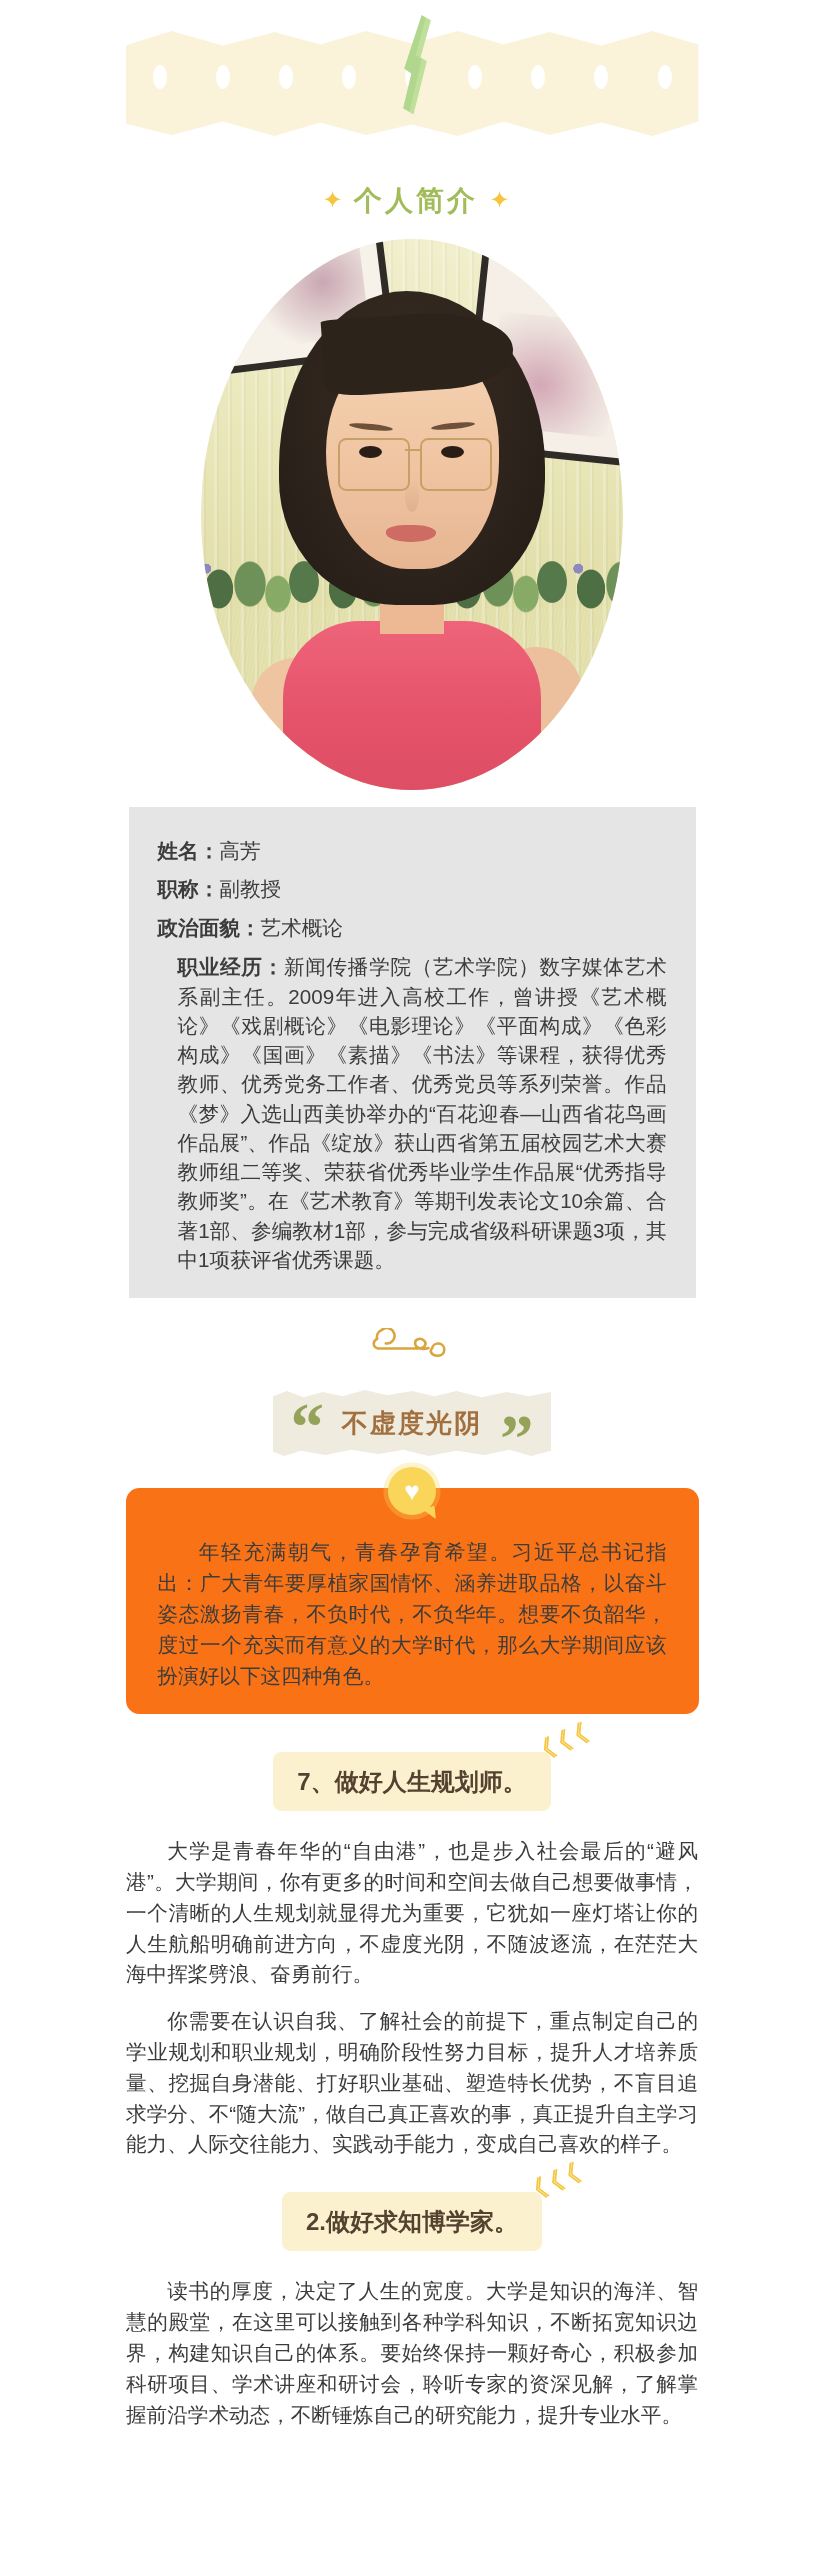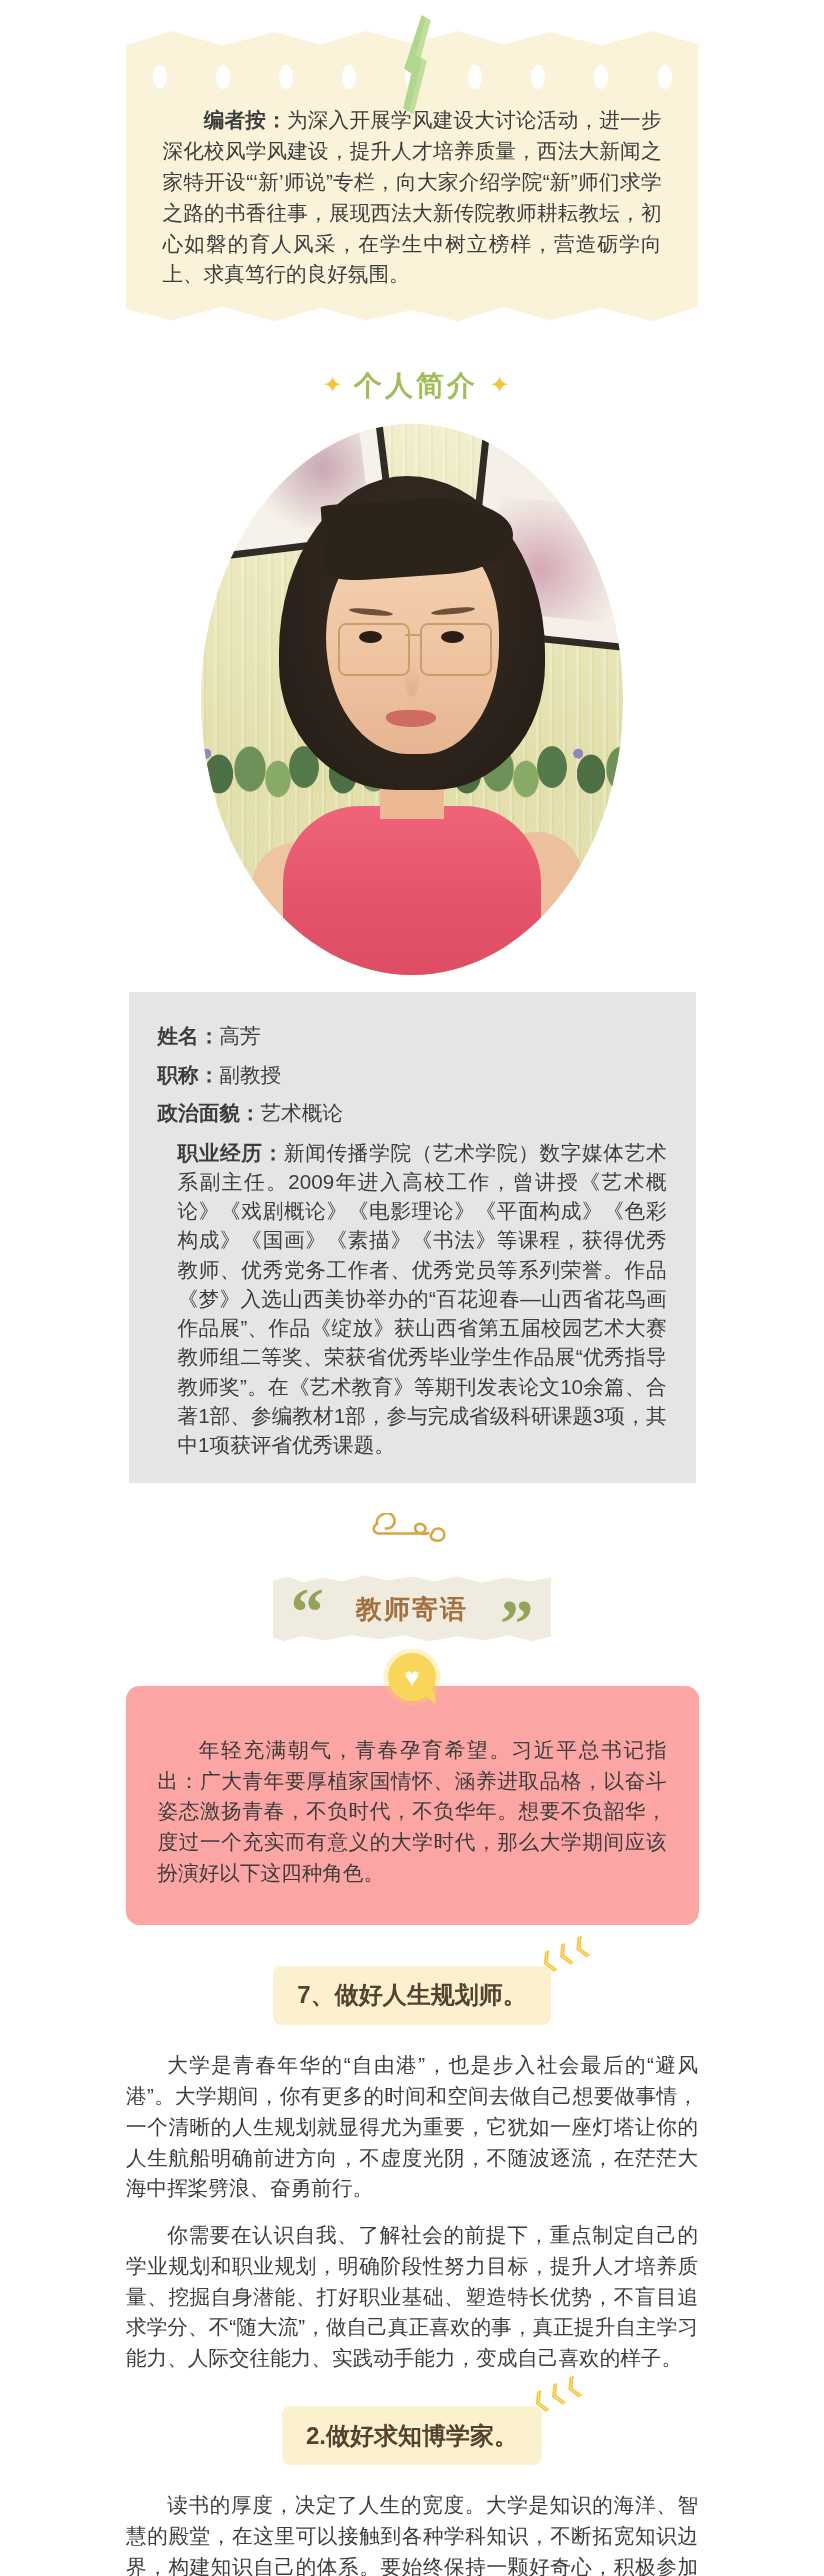--- a/index.html
+++ b/index.html
@@ -82,21 +82,21 @@
   .qr{right:17.5px;top:49px;}
 
   
   .heart-bubble{position:relative;z-index:3;width:48px;height:48px;margin:10.3px auto -31px;background:#F9D65A;border-radius:50%;
     box-shadow:0 0 0 4.6px rgba(249,214,90,.30);display:flex;align-items:center;justify-content:center;}
   .heart-bubble::after{content:"";position:absolute;right:0px;bottom:-5.2px;width:13.4px;height:13.4px;background:#F9D65A;
     clip-path:polygon(0 0,100% 0,85% 100%);transform:rotate(-14deg);}
   .heart-bubble .heart{color:#ffffff;font-size:26px;line-height:1;}
 
   
-  .intro-card{width:573px;margin:16px auto;background:#fca5a5;border-radius:13.4px;box-sizing:border-box;padding:49px 32px 36px;}
+  .intro-card{width:573px;margin:4px auto;background:#f97316;border-radius:13.4px;box-sizing:border-box;padding:49px 32px 22px;}
   .intro-card p{margin:0;text-indent:2em;text-align:justify;line-height:1.5;}
 
   
   .grid-area{width:618px;margin:13.4px auto 0;box-sizing:border-box;padding:25px 23px 36px;
     background-image:linear-gradient(#EBEBE5 0.5px,transparent 0.5px),linear-gradient(90deg,#EBEBE5 0.5px,transparent 0.5px);
     background-size:29px 29px;}
   .sec{margin-top:32px;}
   .sec:first-child{margin-top:0;}
   .sec-head-row{text-align:center;margin:0 0 25px;}
   .sec-head{position:relative;display:inline-block;background:#FCF1CF;border-radius:8.2px;padding:13.4px 24px;
@@ -116,21 +116,20 @@
       <i></i>
         <i></i>
         <i></i>
         <i></i>
         <i></i>
         <i></i>
         <i></i>
         <i></i>
         <i></i>
     </div>
-    <p class="editor-text"><b>编者按：</b><span>为深入开展学风建设大讨论活动，进一步深化校风学风建设，提升人才培养质量，西法大新闻之家特开设“‘新’师说”专栏，向大家介绍学院“新”师们求学之路的书香往事，展现西法大新传院教师耕耘教坛，初心如磐的育人风采，在学生中树立榜样，营造砺学向上、求真笃行的良好氛围。</span></p>
   </section>
   <span class="leaf-wrap" style="position:absolute;top:14.4px;left:50%;margin-left:-19.6px;z-index:2;">
     <svg width="44" height="113" viewBox="0 0 86 220">
       <path d="M58,2 L76,12 L56,84 L68,92 L42,196 L22,184 L38,116 L24,106 Z" fill="#BFDF9B"></path>
       <path d="M58,2 L66,7 L46,80 L58,88 L34,190 L22,184 L38,116 L24,106 Z" fill="#ADD489" opacity="0.8"></path>
     </svg>
   </span>
 
   <h1 class="profile-title"><span class="sparkle">✦</span><span>个人简介</span><span class="sparkle">✦</span></h1>
 
@@ -174,21 +173,21 @@
   <svg class="cloud" width="88" height="37" viewBox="0 0 170 72">
     <g fill="none" stroke="#D8A53F" stroke-width="5" stroke-linecap="round">
       <path d="M34,30 a15,15 0 1,0 -8,-26 a15,15 0 0,0 -9,17"></path>
       <path d="M17,21 c-8,4 -10,16 2,19 h76 c14,0 20,-8 14,-15 c-6,-7 -18,-4 -18,4 c0,10 14,14 26,10"></path>
       <path d="M124,40 a12,12 0 1,1 12,14 c-10,1 -16,-6 -14,-12"></path>
     </g>
   </svg>
 
   <div class="msg-title-wrap">
     <span class="q ql">“</span>
-    <h2>教师寄语</h2>
+    <h2>不虚度光阴</h2>
     <span class="q qr">”</span>
   </div>
 
   <div class="heart-bubble">
       <span class="heart">♥</span>
     </div>
 
   <section class="intro-card">
     <p>年轻充满朝气，青春孕育希望。习近平总书记指出：广大青年要厚植家国情怀、涵养进取品格，以奋斗姿态激扬青春，不负时代，不负华年。想要不负韶华，度过一个充实而有意义的大学时代，那么大学期间应该扮演好以下这四种角色。</p>
   </section>

